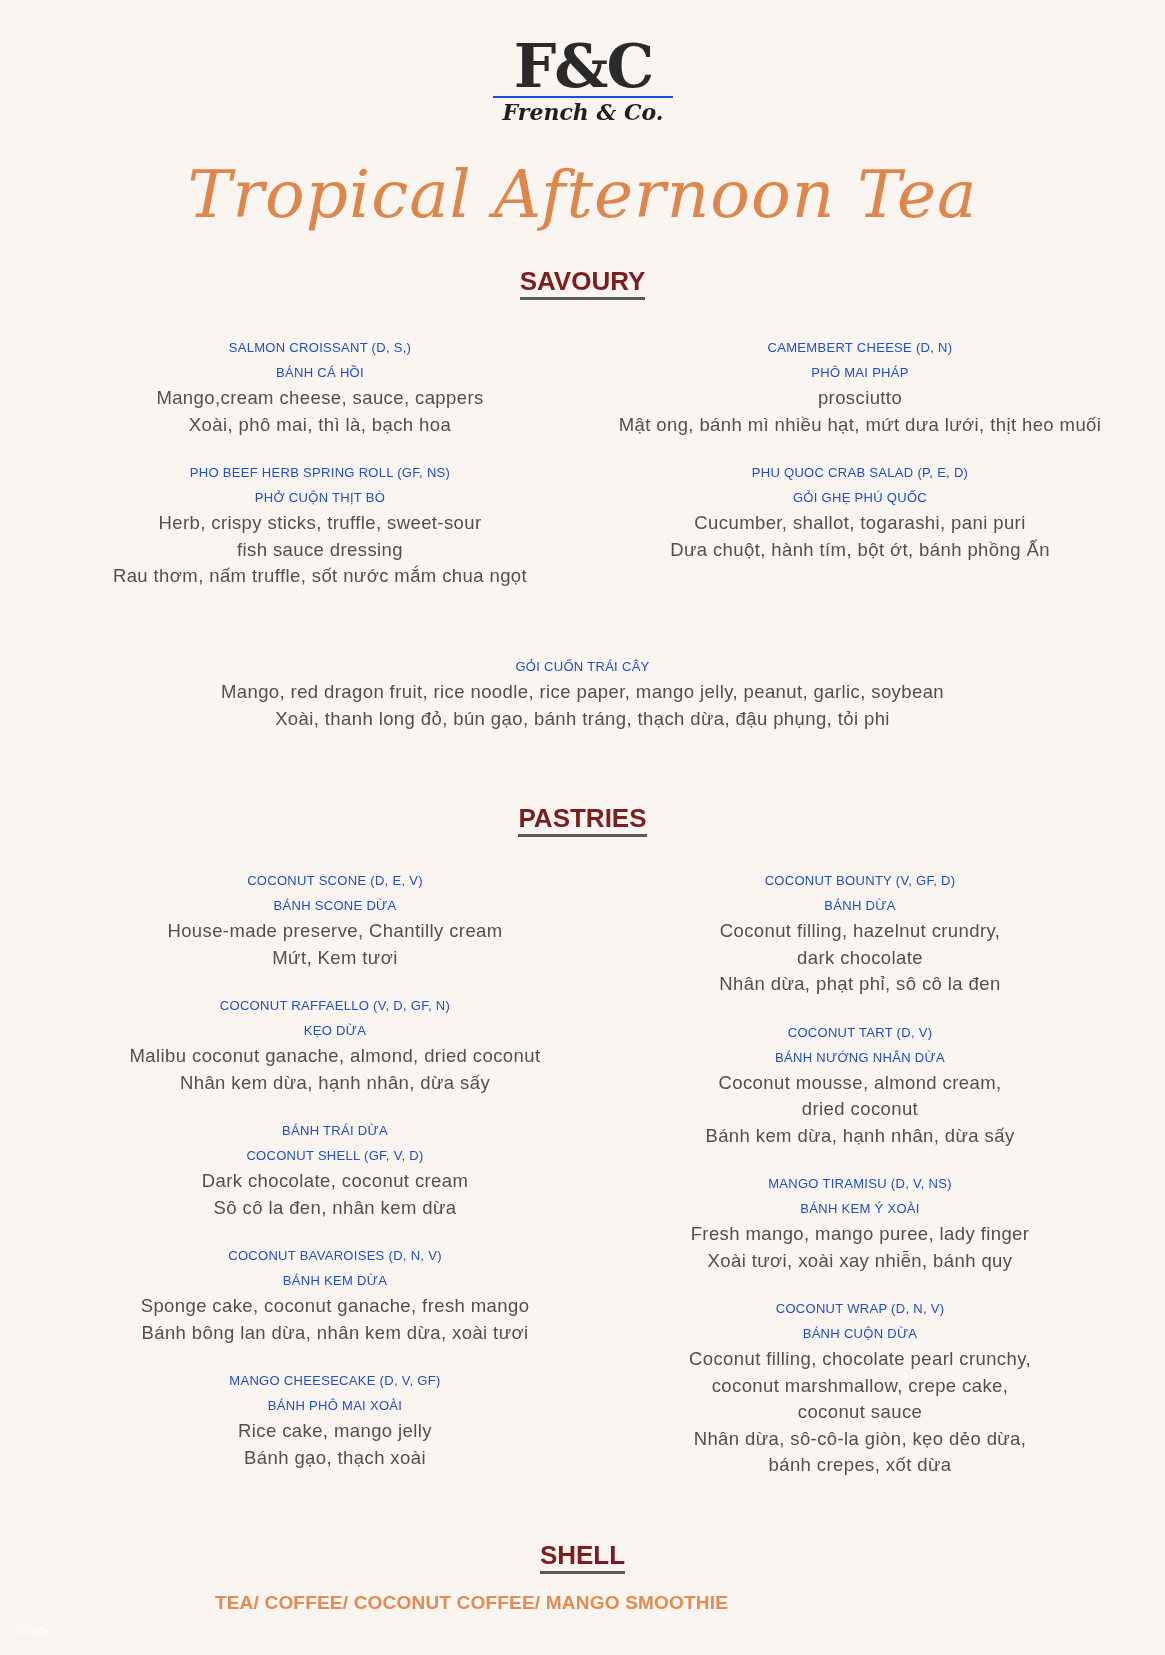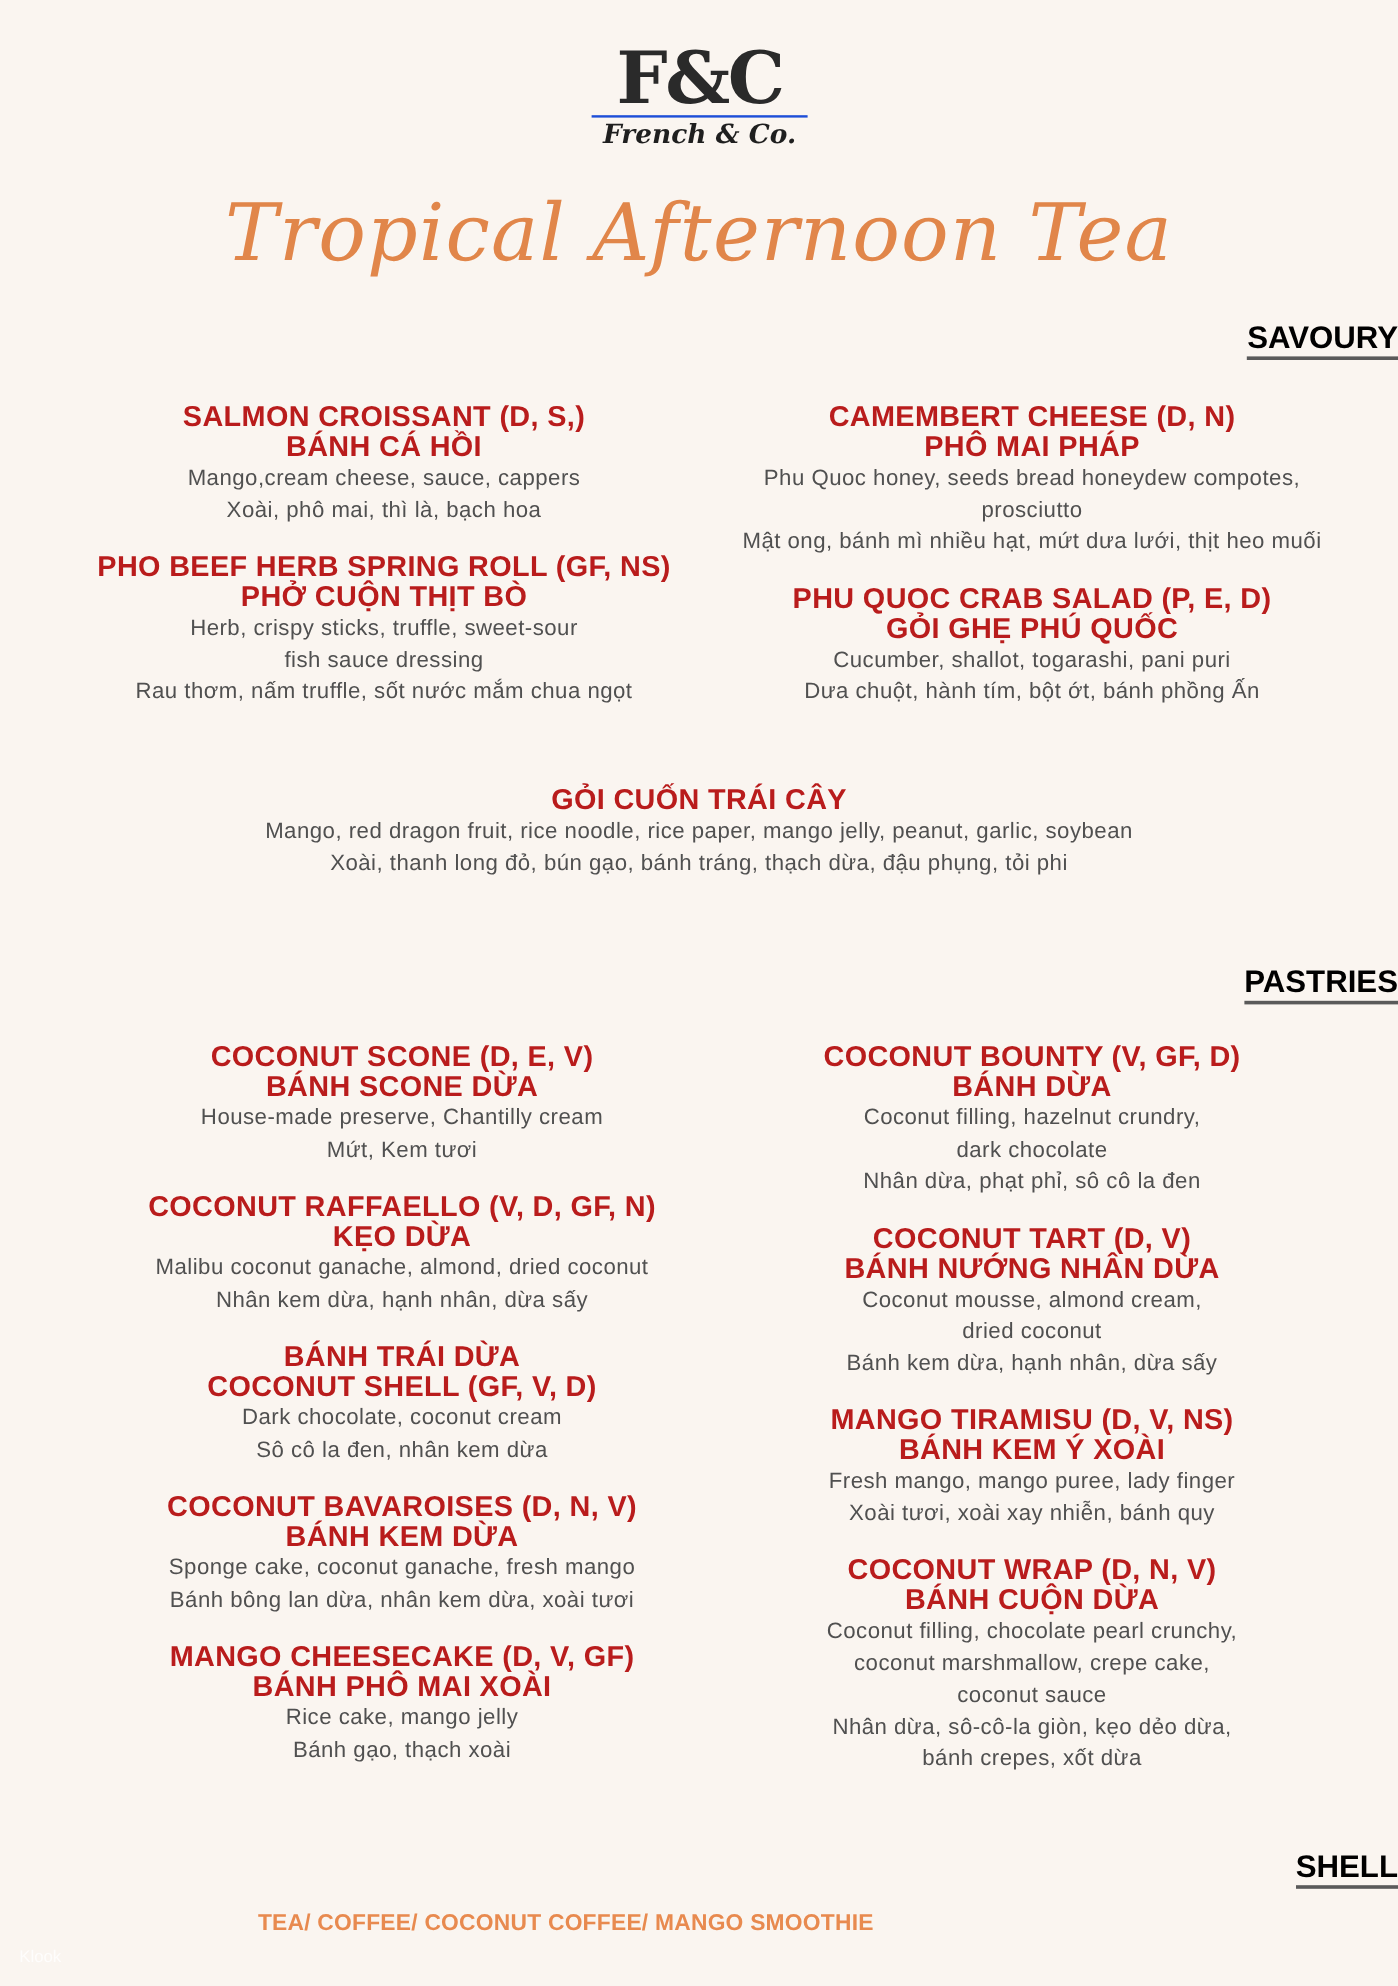--- a/index.html
+++ b/index.html
@@ -53,44 +53,44 @@
     font-style: italic;
     font-size: 66px;
     line-height: 90px;
     color: #e1864a;
     letter-spacing: 1px;
   }
   .section-heading {
     position: absolute;
     left: 0;
     width: 1165px;
-    text-align: right;
+    text-align: center;
     font-family: "Liberation Sans", sans-serif;
     font-weight: bold;
     font-size: 26px;
     line-height: 30px;
-    color: #000000;
+    color: #7f1d1d;
   }
   .section-heading span {
     border-bottom: 3px solid #5a5a5a;
     padding-bottom: 1px;
   }
   .col {
     position: absolute;
     text-align: center;
   }
   .item {
     margin-bottom: 22px;
   }
   .item-name {
     font-family: "Liberation Sans", sans-serif;
-    font-weight: bold;
-    font-size: 24px;
+    font-weight: normal;
+    font-size: 13px;
     line-height: 25px;
-    color: #b91c1c;
+    color: #1d4ed8;
     letter-spacing: 0.3px;
   }
   .item-desc {
     font-family: "Liberation Sans", sans-serif;
     font-size: 18.5px;
     line-height: 26.5px;
     color: #505050;
     letter-spacing: 0.4px;
   }
   .drink-line {
@@ -142,21 +142,20 @@
     <div class="item-desc">Herb, crispy sticks, truffle, sweet-sour</div>
     <div class="item-desc">fish sauce dressing</div>
     <div class="item-desc">Rau thơm, nấm truffle, sốt nước mắm chua ngọt</div>
   </div>
 </div>
 
 <div class="col" style="left:580px; width:560px; top:335px;">
   <div class="item">
     <div class="item-name">CAMEMBERT CHEESE (D, N)</div>
     <div class="item-name">PHÔ MAI PHÁP</div>
-    <div class="item-desc">Phu Quoc honey, seeds bread honeydew compotes,</div>
     <div class="item-desc">prosciutto</div>
     <div class="item-desc">Mật ong, bánh mì nhiều hạt, mứt dưa lưới, thịt heo muối</div>
   </div>
   <div class="item">
     <div class="item-name">PHU QUOC CRAB SALAD (P, E, D)</div>
     <div class="item-name">GỎI GHẸ PHÚ QUỐC</div>
     <div class="item-desc">Cucumber, shallot, togarashi, pani puri</div>
     <div class="item-desc">Dưa chuột, hành tím, bột ớt, bánh phồng Ấn</div>
   </div>
 </div>

